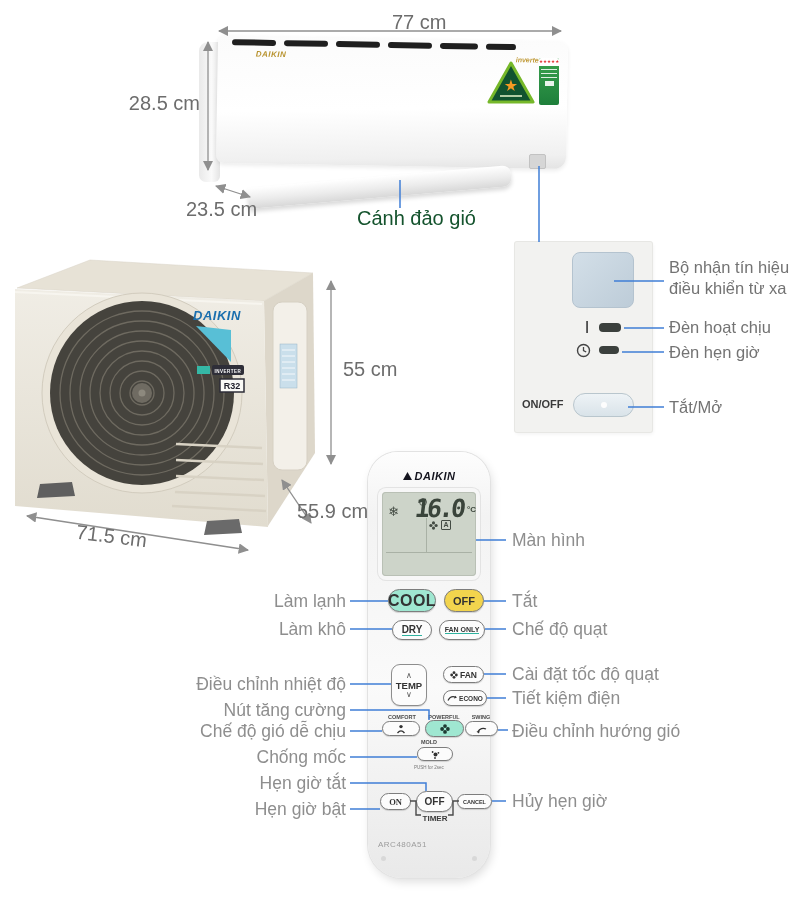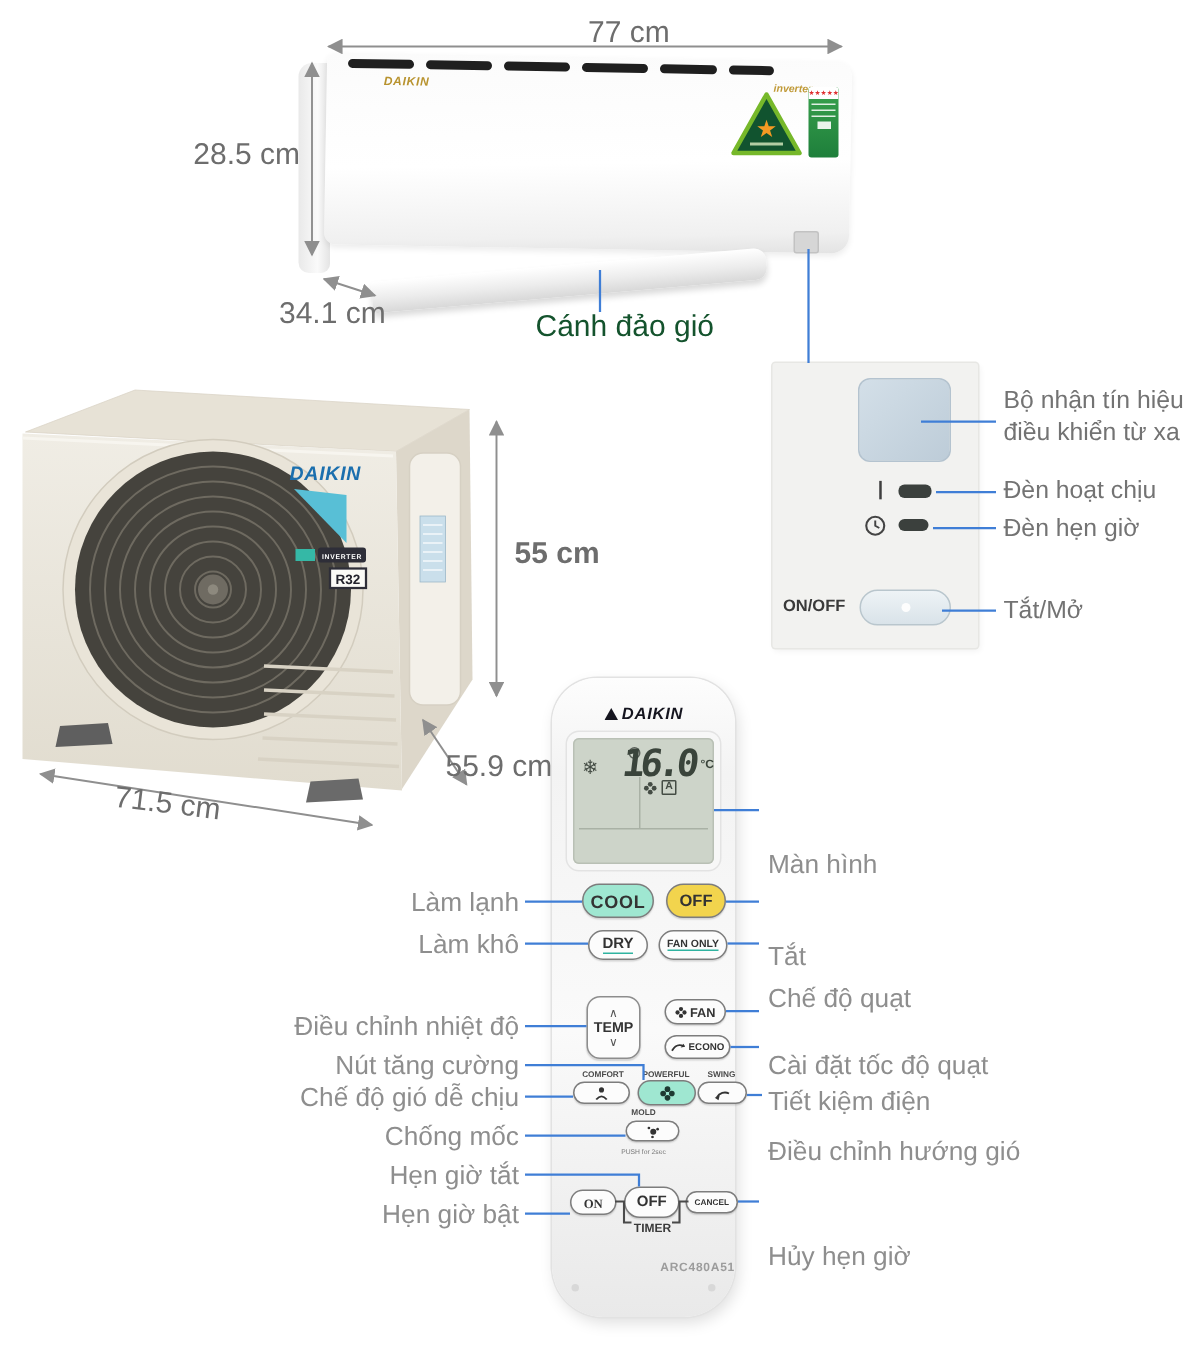--- a/index.html
+++ b/index.html
@@ -2,21 +2,21 @@
 <html><head>
 <meta charset="utf-8">
 <style>
   html,body{margin:0;padding:0;background:#fff;}
   .canvas{position:relative;width:800px;height:900px;background:#fff;overflow:hidden;
           font-family:"Liberation Sans","DejaVu Sans",sans-serif;}
   .abs{position:absolute;}
   .dim{position:absolute;font-size:20px;color:#6d6d6d;white-space:nowrap;z-index:6;}
   .flaplbl{position:absolute;font-size:20px;color:#14532d;white-space:nowrap;z-index:6;}
   .lbl{position:absolute;left:0;width:346px;text-align:right;font-size:17.5px;color:#8e8e8e;white-space:nowrap;z-index:6;}
-  .rlbl{position:absolute;left:512px;font-size:17.5px;color:#8e8e8e;white-space:nowrap;z-index:6;margin-top:36px;}
+  .rlbl{position:absolute;left:512px;font-size:17.5px;color:#8e8e8e;white-space:nowrap;z-index:6;}
   .plbl{position:absolute;left:669px;font-size:16.5px;color:#737373;white-space:nowrap;z-index:6;}
   .overlay{position:absolute;left:0;top:0;z-index:5;pointer-events:none;}
 
   
   .iu-cap{position:absolute;left:199px;top:42px;width:21px;height:140px;z-index:2;
           background:linear-gradient(90deg,#e9e9e9,#fafafa 60%,#e4e4e4);border-radius:9px 2px 6px 7px;}
   .iu-body{position:absolute;left:217px;top:38px;width:350px;height:128px;z-index:2;transform:rotate(1deg);
            background:linear-gradient(178deg,#fbfbfb,#ffffff 55%,#f0f0f0 90%,#e3e3e3);
            border-radius:6px 10px 12px 8px;box-shadow:0 2px 4px rgba(0,0,0,.08);}
   .slot{position:absolute;top:4px;height:6px;background:#1f1f1f;border-radius:3px;}
@@ -68,21 +68,21 @@
         font-weight:bold;color:#333;box-shadow:0 1px 1px rgba(0,0,0,.15);box-sizing:border-box;}
   .mint{background:#9fe7d1;}
   .yellow{background:#f2d44d;}
   .uline{border-bottom:1.5px solid #2fb3a0;padding-bottom:.5px;}
   .tinylbl{position:absolute;font-size:5.5px;font-weight:bold;color:#4a4a4a;text-align:center;white-space:nowrap;}
   .temp-btn{position:absolute;left:23px;top:212px;width:36px;height:42px;background:#fcfcfc;border:1.5px solid #8d8d8d;
             border-radius:9px;display:flex;flex-direction:column;align-items:center;justify-content:center;
             box-shadow:0 1px 1px rgba(0,0,0,.15);box-sizing:border-box;}
   .temp-btn .arr{font-size:8px;line-height:8px;color:#555;}
   .temp-btn .tl{font-size:9.5px;font-weight:bold;color:#333;line-height:11px;}
-  .r-model{position:absolute;left:0;top:388px;width:100%;text-align:right;font-size:8px;font-weight:bold;color:#9c9c9c;letter-spacing:.5px;}
+  .r-model{position:absolute;left:10px;top:388px;width:100%;text-align:left;font-size:8px;font-weight:normal;color:#9c9c9c;letter-spacing:.5px;}
   .r-dot{position:absolute;width:5px;height:5px;border-radius:50%;background:#d8d8d8;}
   .timer-lbl{position:absolute;left:49px;top:362px;width:36px;text-align:center;font-size:8px;font-weight:bold;color:#3a3a3a;}
 </style>
 </head>
 <body>
 
 <div class="canvas">
 
   <div class="iu-gap"></div>
   <div class="iu-cap"></div>
@@ -109,21 +109,21 @@
   <div class="elabel">
     <div class="stars">★★★★★</div>
     <div class="bar"></div>
     <div class="bar"></div>
     <div class="bar"></div>
     <div class="box"></div>
   </div>
 
   <div class="dim" style="left:392px;top:11px;">77 cm</div>
   <div class="dim" style="left:125px;top:92px;width:75px;text-align:right;">28.5 cm</div>
-  <div class="dim" style="left:186px;top:198px;">34.1 cm</div>
+  <div class="dim" style="left:186px;top:198px;">23.5 cm</div>
   <div class="flaplbl" style="left:357px;top:207px;">Cánh đảo gió</div>
 
   <svg class="abs" style="left:0;top:240px;z-index:2;" width="345" height="310" viewBox="0 0 345 310">
     <defs>
       <linearGradient id="beige" x1="0" y1="0" x2="0" y2="1">
         <stop offset="0" stop-color="#f0ede5"></stop>
           <stop offset="1" stop-color="#e1dccf"></stop>
       </linearGradient>
     </defs>
     <polygon points="17,48 90,20 313,33 264,61" fill="#e7e2d6" stroke="#d9d3c6" stroke-width="0.5"></polygon>
@@ -167,21 +167,21 @@
       <line x1="176" y1="204" x2="262" y2="208"></line>
         <line x1="176" y1="220" x2="263" y2="224"></line>
       <line x1="176" y1="236" x2="264" y2="240"></line>
         <line x1="175" y1="252" x2="265" y2="256"></line>
       <line x1="172" y1="266" x2="266" y2="271"></line>
     </g>
     <polygon points="40,244 72,242 75,256 37,258" fill="#5f5f5f"></polygon>
     <polygon points="207,281 239,279 242,293 204,295" fill="#6a6a6a"></polygon>
   </svg>
 
-  <div class="dim" style="left:343px;top:358px;font-weight:bold;">55 cm</div>
+  <div class="dim" style="left:343px;top:358px;">55 cm</div>
   <div class="dim" style="left:297px;top:500px;">55.9 cm</div>
   <div class="dim" style="left:76px;top:525px;transform:rotate(7deg);">71.5 cm</div>
 
   <div class="panel">
     <div class="rx-win"></div>
     <div class="opmark">|</div>
     <div class="led" style="left:84px;top:81px;width:22px;height:9px;"></div>
     <svg class="abs" style="left:61px;top:101px;" width="15" height="15" viewBox="0 0 15 15">
       <circle cx="7.5" cy="7.5" r="6" fill="none" stroke="#444" stroke-width="1.4"></circle>
       <path d="M7.5,4 V7.5 L10.2,9" fill="none" stroke="#444" stroke-width="1.3"></path>
@@ -217,21 +217,21 @@
               <circle cx="1.9" cy="4.5" r="1.6"></circle>
               <circle cx="7.1" cy="4.5" r="1.6"></circle>
             </g>
         </svg>
         <span class="lcd-a">A</span>
       </div>
       <div class="lcd-v"></div>
       <div class="lcd-h"></div>
     </div>
 
-    <div class="pill mint" style="left:20px;top:137px;width:48px;height:23px;font-size:12px;letter-spacing:.5px;text-align:center;">COOL</div>
+    <div class="pill mint" style="left:20px;top:137px;width:48px;height:23px;font-size:16px;letter-spacing:.5px;text-align:center;">COOL</div>
     <div class="pill yellow" style="left:76px;top:137px;width:40px;height:23px;font-size:11px;">OFF</div>
     <div class="pill" style="left:24px;top:168px;width:40px;height:20px;font-size:10px;">
         <span class="uline">DRY</span>
       </div>
     <div class="pill" style="left:71px;top:168px;width:46px;height:20px;font-size:7px;">
         <span class="uline">FAN ONLY</span>
       </div>
 
     <div class="temp-btn">
       <span class="arr">∧</span>

